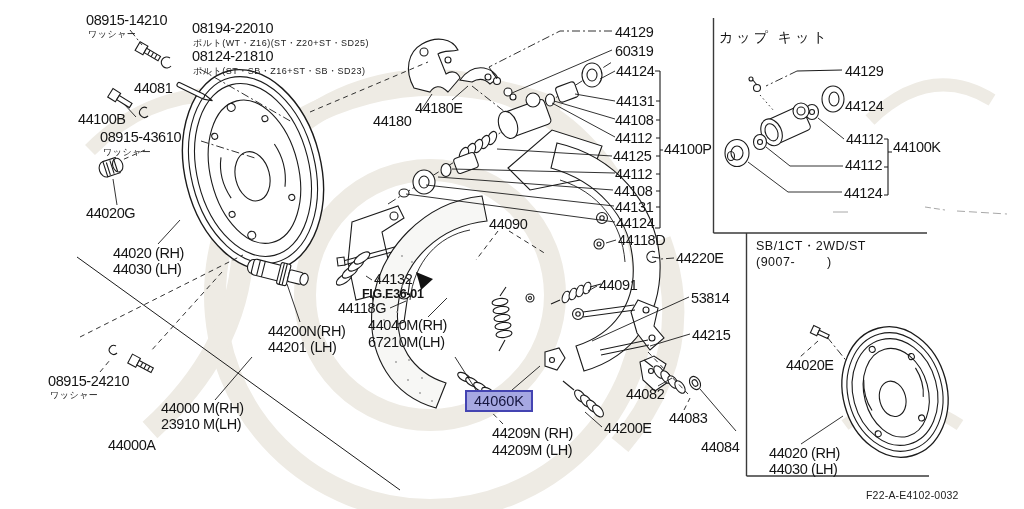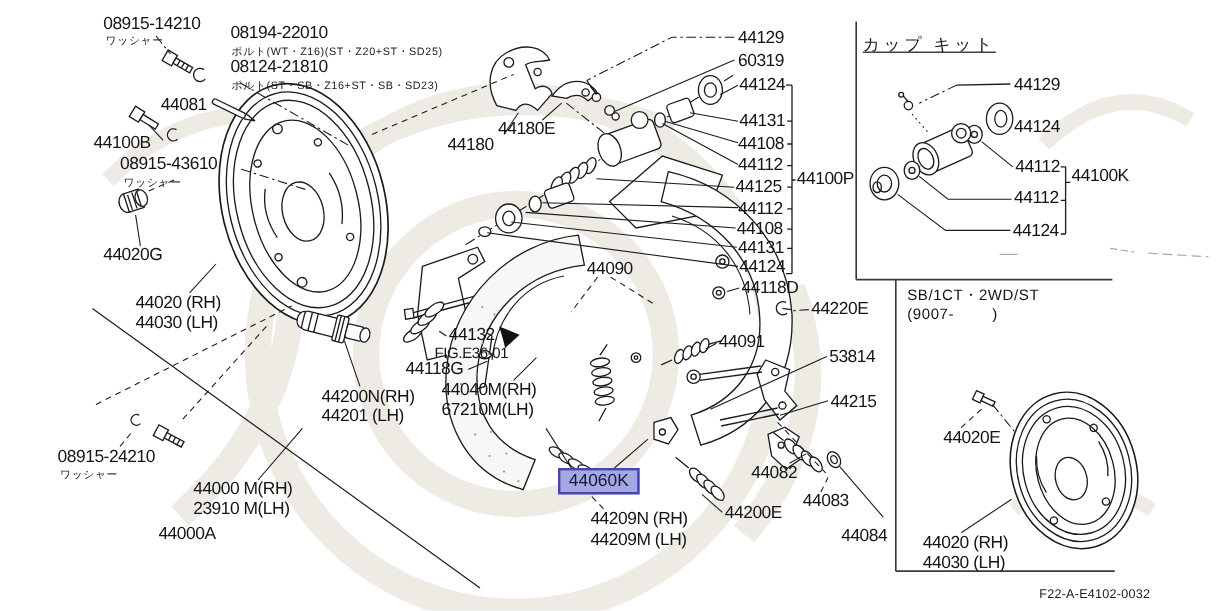--- a/index.html
+++ b/index.html
@@ -2,22 +2,22 @@
 <html><head>
 <meta charset="utf-8">
 <style>
   html,body{margin:0;padding:0;background:#fff;}
   .canvas{position:relative;width:1024px;height:509px;background:#fff;overflow:hidden;
           font-family:"Liberation Sans",sans-serif;color:#141414;}
   svg{position:absolute;left:0;top:0;}
   .lbl{position:absolute;white-space:pre;line-height:1;}
   .pn{font-size:14.5px;letter-spacing:-0.4px;color:#141414;}
   .jp{font-size:9px;letter-spacing:0.5px;color:#222;}
-  .fig{font-size:12.5px;letter-spacing:-0.3px;}
-  .title{font-size:14px;letter-spacing:3px;text-decoration:underline;}
+  .fig{font-size:12.5px;letter-spacing:-0.3px;font-weight:bold;}
+  .title{font-size:14px;letter-spacing:3px;}
   .var{font-size:12.5px;letter-spacing:0.5px;}
   .code{font-size:10.5px;letter-spacing:0.2px;color:#222;}
   .hl{position:absolute;left:465px;top:390px;width:64px;height:18px;
       border:2px solid #4444b2;background:#a6a8e2;color:#16163f;
       font-size:14.5px;display:flex;align-items:center;justify-content:center;}
 </style>
 </head>
 <body>
 
 <div class="canvas">
@@ -376,21 +376,21 @@
 <div class="lbl pn" style="left:78px;top:112px">44100B</div>
 <div class="lbl pn" style="left:100px;top:130px">08915-43610</div>
 <div class="lbl jp" style="left:103px;top:148px">ワッシャー</div>
 <div class="lbl pn" style="left:86px;top:206px">44020G</div>
 <div class="lbl pn" style="left:113px;top:246px">44020 (RH)</div>
 <div class="lbl pn" style="left:113px;top:262px">44030 (LH)</div>
 <div class="lbl pn" style="left:48px;top:374px">08915-24210</div>
 <div class="lbl jp" style="left:50px;top:391px">ワッシャー</div>
 <div class="lbl pn" style="left:161px;top:401px">44000 M(RH)</div>
 <div class="lbl pn" style="left:161px;top:417px">23910 M(LH)</div>
-<div class="lbl pn" style="left:132px;top:438px">44000A</div>
+<div class="lbl pn" style="left:108px;top:438px">44000A</div>
 <div class="lbl pn" style="left:268px;top:324px">44200N(RH)</div>
 <div class="lbl pn" style="left:268px;top:340px">44201 (LH)</div>
 
 <div class="lbl pn" style="left:373px;top:114px">44180</div>
 <div class="lbl pn" style="left:415px;top:101px">44180E</div>
 <div class="lbl pn" style="left:489px;top:217px">44090</div>
 <div class="lbl pn" style="left:374px;top:272px">44132</div>
 <div class="lbl fig" style="left:362px;top:288px">FIG.E36-01</div>
 <div class="lbl pn" style="left:338px;top:301px">44118G</div>
 <div class="lbl pn" style="left:368px;top:318px">44040M(RH)</div>

